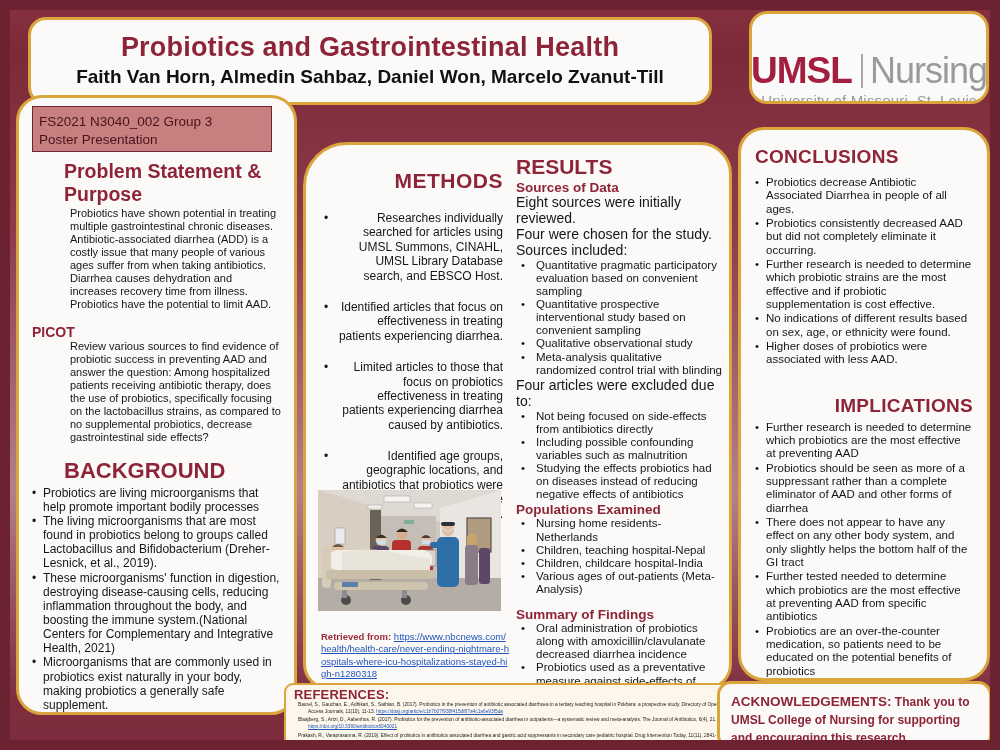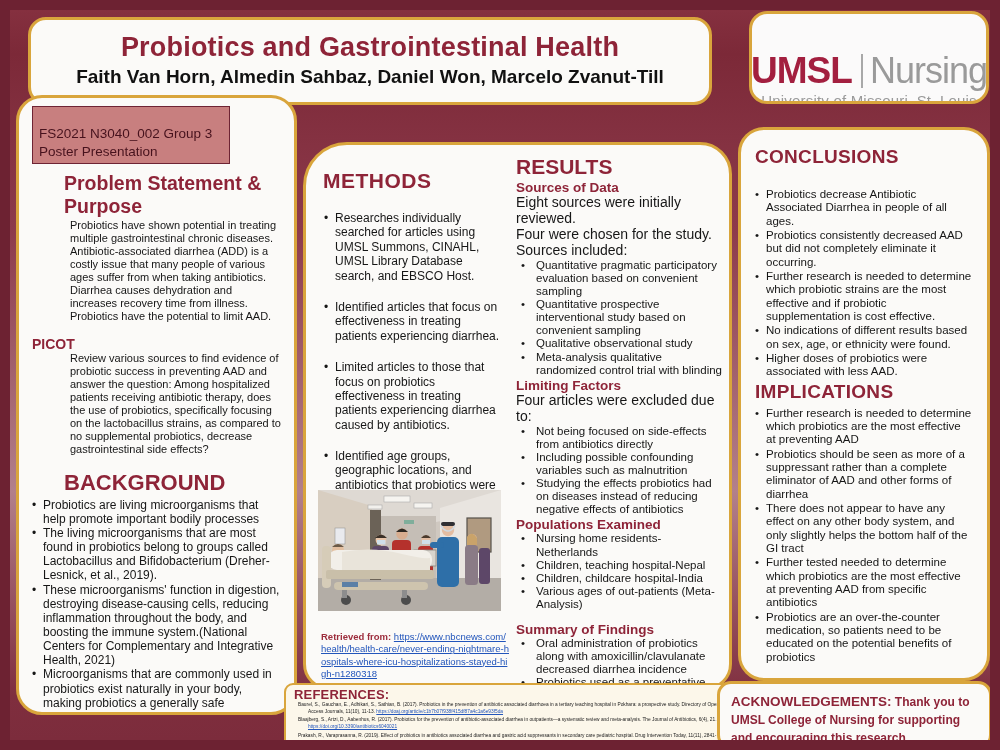--- a/index.html
+++ b/index.html
@@ -30,32 +30,32 @@
   
   .logo-panel { left:739px; top:1px; width:240px; height:93px; border-radius:18px; background:#fbfafa; display:flex; flex-direction:column; align-items:center; justify-content:center; }
   .logo-row { display:flex; align-items:center;margin-top:44px; }
   .logo-umsl { font-size:37px; font-weight:800; color:#a31f3f; letter-spacing:-1px; }
   .logo-divider { width:2px; height:34px; background:#a8a8a8; margin:0 7px 0 9px; }
   .logo-nursing { font-size:36px; font-weight:400; color:#9a9a9a; letter-spacing:-1px; }
   .logo-sub { font-size:15px; color:#9a9a9a; margin-top:0px; letter-spacing:.2px; }
 
   
   .left-col { left:6px; top:85px; width:281px; height:620px; border-radius:26px; padding:8px 13px; }
-  .fs-box { width:198px; background:#c87f7f; border:1.5px solid #6e2434; color:#47121d; font-size:13.5px; padding:18px 6px 3px; line-height:1.3; margin-bottom:8px; }
+  .fs-box { width:240px; background:#c87f7f; border:1.5px solid #6e2434; color:#47121d; font-size:13.5px; padding:6px 6px 3px; line-height:1.3; margin-bottom:8px; }
   .left-col h2 { font-size:19.5px; color:#8e2438; margin-bottom:1px;margin-left:32px; }
   .left-col h3 { font-size:14px; color:#8e2438; margin-top:13px; }
   .left-col p { font-size:11px; line-height:1.18; color:#161616;margin-left:38px; }
   .left-col .bg-head { font-size:22px; margin-top:14px; margin-bottom:2px; }
   ul.blist { list-style:none; }
   ul.blist li { font-size:12px; line-height:1.18; color:#161616; padding-left:11px; position:relative; }
   ul.blist li::before { content:"•"; position:absolute; left:0; top:0; }
 
   
   .center-box { left:293px; top:132px; width:429px; height:548px; border-radius:44px 32px 26px 26px; }
-  .methods-col { position:absolute; left:17px; top:24px; width:180px; }
+  .methods-col { position:absolute; left:17px; top:24px; width:180px;text-align:right; }
   .methods-col h2 { font-size:21px; color:#8e2438; letter-spacing:.5px; margin-bottom:18px; }
   ul.mlist { list-style:none; }
   ul.mlist li { font-size:12px; line-height:1.2; color:#161616; padding-left:12px; position:relative; margin-bottom:17px; }
   ul.mlist li::before { content:"•"; position:absolute; left:1px; top:0; }
   .photo { position:absolute; left:12px; top:345px; width:183px; height:121px; }
   .photo svg { display:block; width:100%; height:100%; }
   .caption { position:absolute; left:15px; top:486px; width:190px; font-size:9.5px; line-height:1.3; }
   .cap-pre { color:#9c2c3c; font-weight:bold; }
   .cap-link { color:#2255bb; text-decoration:underline; word-break:break-all; }
 
@@ -63,22 +63,22 @@
   .results-col h2 { font-size:21px; color:#8e2438; margin-bottom:1px; }
   .results-col h4 { font-size:13.5px; color:#8e2438; }
   .rline { font-size:14px; line-height:1.14; color:#161616; }
   ul.rlist { list-style:none; margin-bottom:1px; }
   ul.rlist li { font-size:11.5px; line-height:1.14; color:#161616; padding-left:20px; position:relative; }
   ul.rlist li::before { content:"•"; position:absolute; left:5px; top:0; }
   .gap-top { margin-top:11px; }
 
   
   .right-col { left:728px; top:117px; width:252px; height:554px; border-radius:26px; padding:16px 14px; }
-  .right-col h2 { font-size:19px; color:#8e2438; margin-bottom:20px; letter-spacing:.3px; }
-  .right-col .impl { margin-top:2px; margin-bottom:4px; }
+  .right-col h2 { font-size:19px; color:#8e2438; margin-bottom:8px; letter-spacing:.3px; }
+  .right-col .impl { margin-top:28px; margin-bottom:4px;text-align:right; }
   .right-col ul.blist li { font-size:11.5px; line-height:1.16; margin-bottom:1px; }
 
   
   .refs { left:274px; top:673px; width:453px; height:66px; border-radius:9px; background:#fcf7ea; border-width:2.5px; padding:2px 8px; }
   .refs h3 { font-size:13px; color:#8e2438; letter-spacing:.2px; }
   .ref { font-size:4.8px; line-height:1.45; color:#222; padding-left:14px; text-indent:-10px; margin-bottom:1.5px; }
   .ref a { color:#2255bb; text-decoration:underline; }
 
   
   .ack { left:707px; top:671px; width:275px; height:68px; border-radius:14px; padding:8px 11px; }
@@ -206,21 +206,20 @@
           <div class="rline">Sources included:</div>
         </div>
       <ul class="rlist">
 
       <li>Quantitative pragmatic participatory evaluation based on convenient sampling</li>
           <li>Quantitative prospective interventional study based on convenient sampling</li>
           <li>Qualitative observational study</li>
           <li>Meta-analysis qualitative randomized control trial with blinding</li>
         </ul>
 
-      <h4>Limiting Factors</h4>
       <div>
 
       <div class="rline">Four articles were excluded due to:</div>
         </div>
       <ul class="rlist">
 
       <li>Not being focused on side-effects from antibiotics directly</li>
           <li>Including possible confounding variables such as malnutrition</li>
           <li>Studying the effects probiotics had on diseases instead of reducing negative  effects of antibiotics</li>
         </ul>

